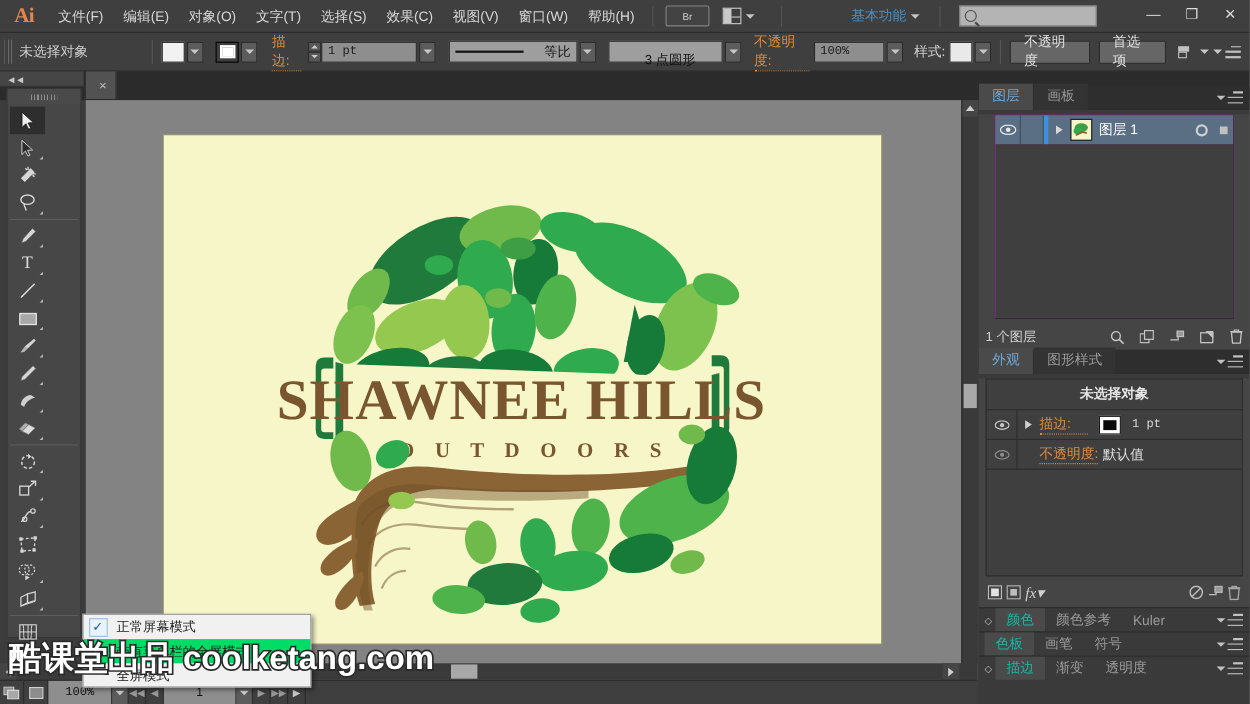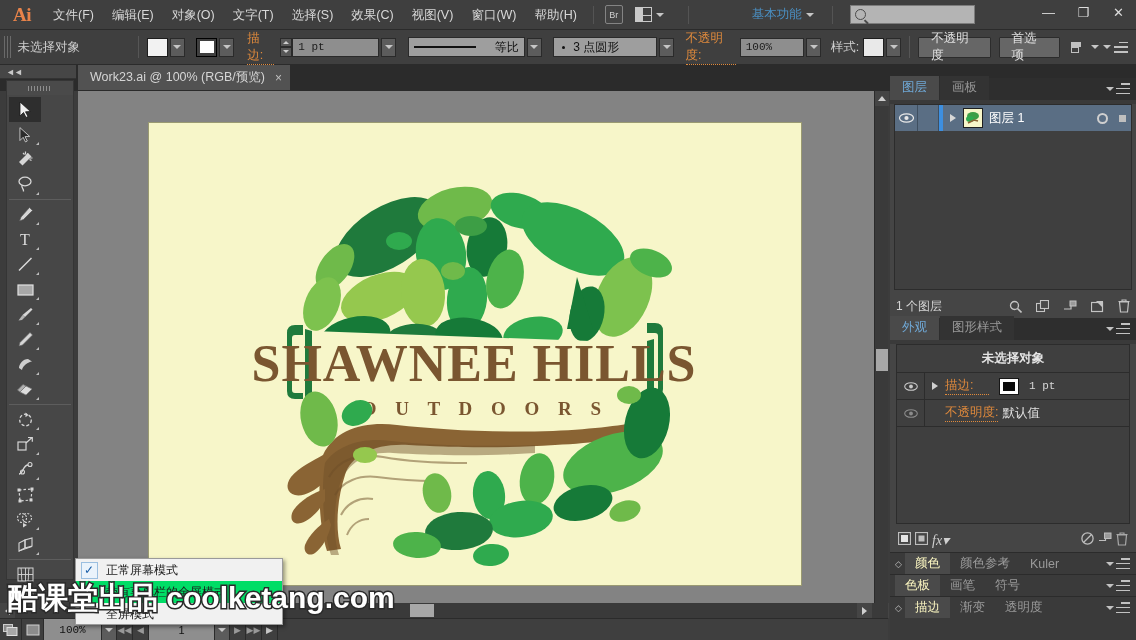--- a/index.html
+++ b/index.html
@@ -23,21 +23,21 @@
     width:44px; height:30px; display:flex; align-items:center; justify-content:center;
     color:#e8834a; font-size:19px; font-weight:bold; font-family:"Liberation Serif", serif;
     letter-spacing:-0.5px;
   }
   .menu-item {
     padding:0 9px; height:30px; line-height:30px; color:#d8d8d8; font-size:12.5px;
     cursor:default; white-space:nowrap;
   }
   .mb-sep { width:1px; height:18px; background:#545454; margin:0 7px; }
   .br-btn {
-    width:18px; height:19px; border:1px solid #848484; border-radius:2px;
+    width:40px; height:19px; border:1px solid #848484; border-radius:2px;
     display:flex; align-items:center; justify-content:center;
     font-size:9px; color:#cfcfcf; background:#434343; margin-left:4px;
   }
   .arrange-btn { display:flex; align-items:center; margin-left:12px; }
   .arrange-grid { width:17px; height:15px; border:1.5px solid #c9c9c9; position:relative; }
   .arrange-grid:before { content:""; position:absolute; left:0; top:0; width:7px; height:100%; background:#c9c9c9; }
   .arrange-grid:after { content:""; position:absolute; right:0; top:50%; width:8px; height:1.5px; background:#c9c9c9; }
   .caret { width:0;height:0;border-left:4px solid transparent;border-right:4px solid transparent;border-top:4px solid #c6c6c6; margin-left:4px; }
   .ws-label { color:#4a90c4; font-size:12.5px; margin-left:16px; }
   .search-box {
@@ -82,21 +82,21 @@
   .field.wide { width:92px; }
   .field.op { width:68px; }
   .profile-box {
     width:124px; height:20px; background:#9e9e9e; border:1px solid #2a2a2a;
     display:flex; align-items:center; justify-content:space-between; padding:0 5px;
   }
   .profile-line { width:62px; height:2px; background:#111; }
   .profile-box span { color:#111; font-size:12px; }
   .brush-box {
     width:110px; height:20px; background:#9e9e9e; border:1px solid #2a2a2a;
-    display:flex; align-items:center; padding-left:8px; gap:8px;
+    display:flex; align-items:center; padding-left:8px; gap:8px;flex-direction:column;
   }
   .brush-box .dot { width:3px;height:3px;background:#111;border-radius:50%; }
   .brush-box span { color:#111; font-size:12px; }
   .style-sw { width:22px;height:19px; background:#e9e9e9; border:1px solid #1d1d1d; }
   .btn-grey {
     height:21px; background:#666; border:1px solid #2c2c2c; color:#e0e0e0;
     font-size:12.5px; padding:0 12px; display:flex; align-items:center;
     border-radius:1px;
   }
   .align-ico { width:16px;height:13px; position:relative; }
@@ -185,21 +185,21 @@
 
   
   .dock { position:absolute; left:890px; top:78px; width:246px; bottom:0; background:#3a3a3a; }
   .panel-tabs { display:flex; height:22px; background:#2e2e2e; align-items:flex-end; position:relative; }
   .ptab { padding:3px 12px 4px 12px; font-size:12.5px; color:#9a9a9a; background:#333; margin-right:1px; }
   .ptab.active { background:#4a4a4a; color:#6fa8d6; }
   .pmenu { position:absolute; right:6px; top:5px; display:flex; align-items:center; gap:2px; }
   .pmenu .t { width:0;height:0;border-left:4px solid transparent;border-right:4px solid transparent;border-top:4px solid #c2c2c2; }
   .pbody { background:#454545; }
 
-  .layer-list { margin:4px 4px; border:1px solid #2c2c2c; background:#d946ef; }
+  .layer-list { margin:4px 14px; border:1px solid #2c2c2c; background:#d946ef; }
   .layer-row { display:flex; align-items:center; height:26px; background:#5a6e84; }
   .lr-eye { width:22px; display:flex; align-items:center; justify-content:center; }
   .lr-lock { width:22px; border-left:1px solid #3f4f60; border-right:1px solid #3f4f60; height:26px; }
   .lr-selbar { width:4px; height:26px; background:#3d8fe0; }
   .lr-tri { width:20px; display:flex; align-items:center; justify-content:center; }
   .lr-tri i { width:0;height:0;border-top:4px solid transparent;border-bottom:4px solid transparent;border-left:6px solid #d8d8d8; }
   .lr-thumb { width:20px;height:20px; border:1px solid #1e1e1e; margin-right:6px; }
   .lr-name { flex:1; color:#fff; font-size:12.5px; }
   .lr-target { width:26px; display:flex; align-items:center; justify-content:center; }
   .lr-target i { width:11px;height:11px;border:2px solid #cfcfcf; border-radius:50%; }
@@ -223,21 +223,21 @@
   .ap-sw.wht { background:#fff; padding:3px;}
   .ap-sw.wht i { display:block;width:100%;height:100%;background:#fff; border:1px solid #9a9a9a; box-sizing:border-box;}
   .ap-val { color:#d8d8d8; font-family:"Liberation Mono",monospace; font-size:11px; }
   .app-empty { height:96px; }
   .app-foot { display:flex; align-items:center; height:24px; padding:0 8px; gap:4px; color:#bdbdbd; }
   .app-foot .spacer { flex:1; }
 
   .mini-panel { height:22px; display:flex; align-items:center; background:#3a3a3a; border-top:1px solid #2b2b2b; position:relative; }
   .mini-panel .dia { color:#bdbdbd; font-size:9px; padding:0 3px 0 5px; }
   .mtab { padding:2px 10px; font-size:12.5px; color:#9a9a9a; }
-  .mtab.active { background:#4a4a4a; color:#fef9c3; }
+  .mtab.active { background:#4a4a4a; color:#14b8a6; }
 
   
   .popup {
     position:absolute; left:75px; top:558px; width:208px; height:67px;
     background:#f1f1f1; border:1px solid #9a9a9a; z-index:50;
     box-shadow:2px 2px 4px rgba(0,0,0,.4);
   }
   .pop-item { height:22px; display:flex; align-items:center; font-size:12px; color:#1a1a1a; }
   .pop-item.sel { background:#00dd66; }
   .pop-check { width:26px; display:flex; align-items:center; justify-content:center; }
@@ -354,21 +354,20 @@
           <i></i>
         </span>
     </div>
   </div>
 
   <div class="tabbar">
     <div class="tab-collapse">
       <span class="arrows">◄◄</span>
     </div>
     <div class="doc-tab">
-      <span class="name">Work23.ai @ 100% (RGB/预览)</span>
       <span class="x">×</span>
     </div>
   </div>
 
   <div class="toolbox">
     <div class="tb-grip">
         <i></i>
       </div>
     <div class="tools">
 

